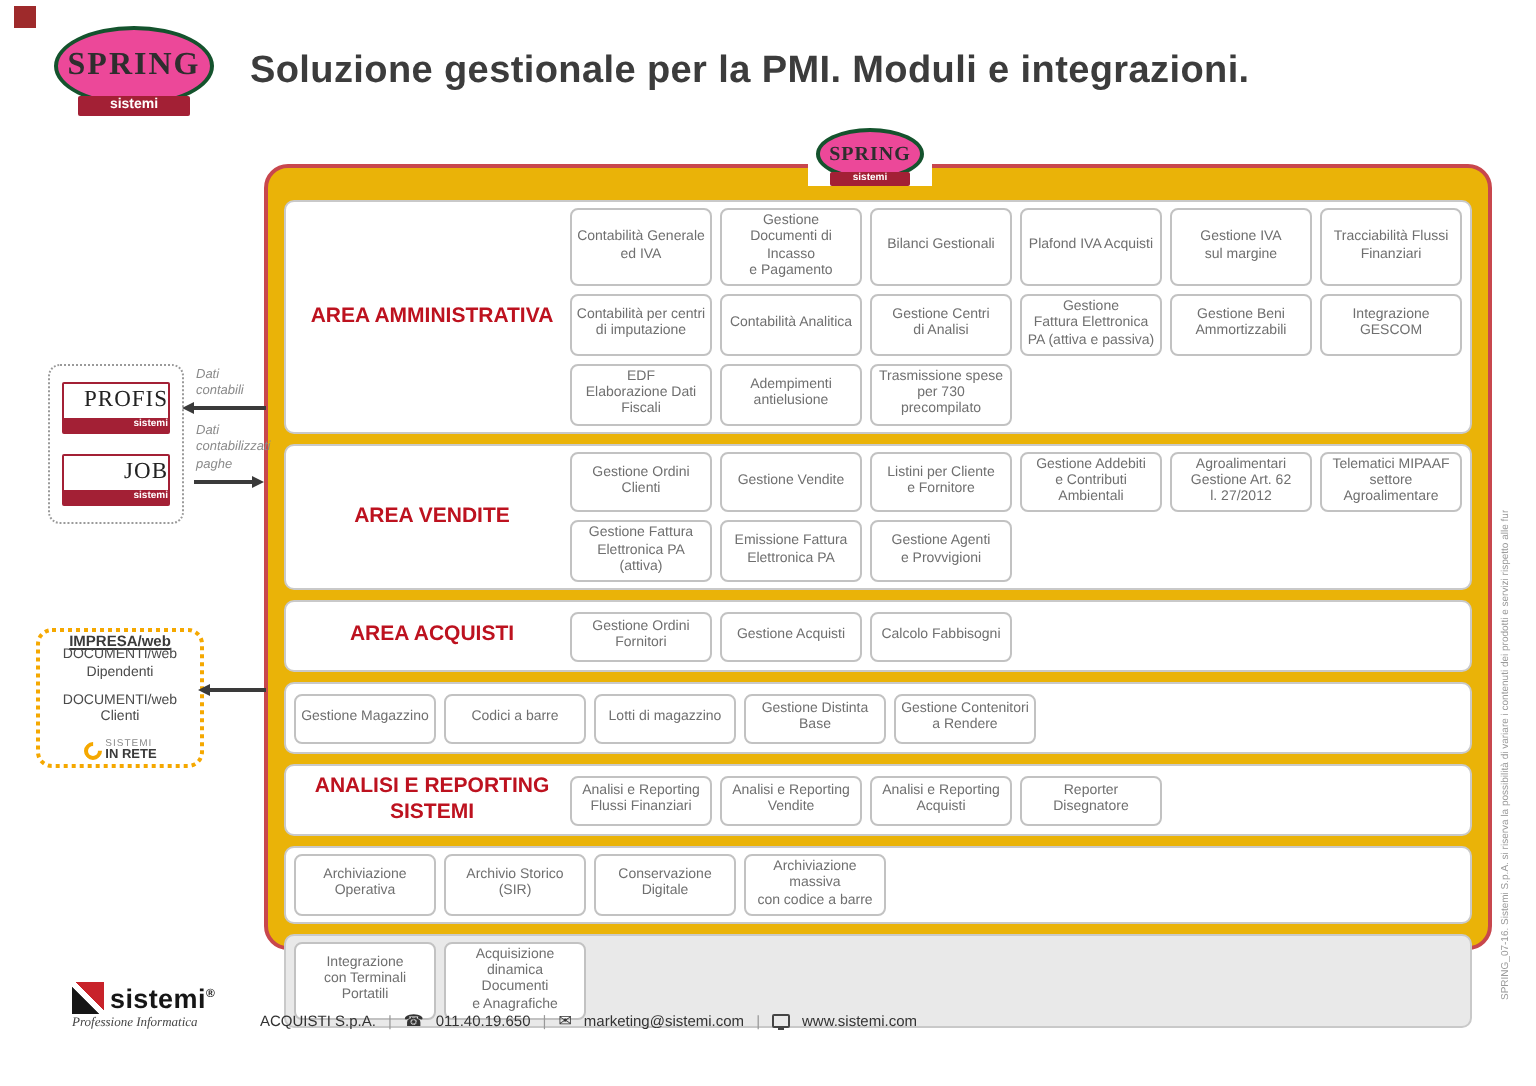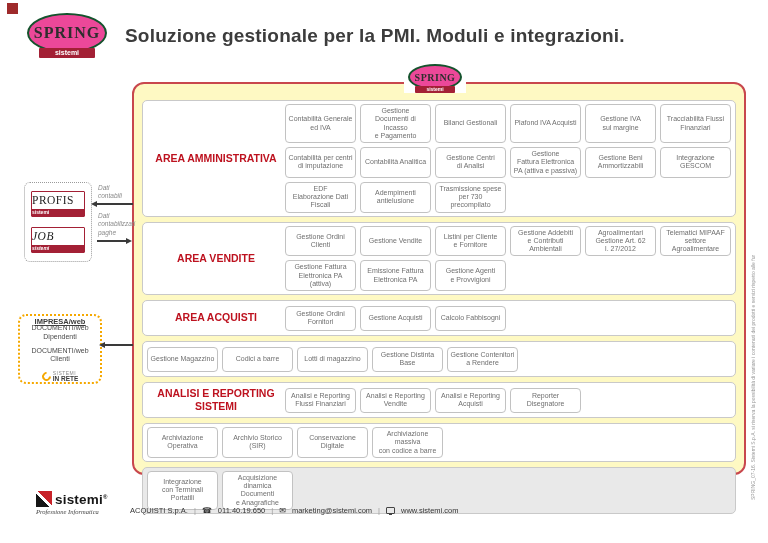--- a/index.html
+++ b/index.html
@@ -33,21 +33,21 @@
   .logo-header .spring-oval{width:80px;height:40px;font-size:16px;letter-spacing:1px;}
   .logo-header .spring-banner{width:56px;font-size:7px;}
   .panel-logo{left:404px;top:64px;width:62px;background:#fff;padding:0 4px;z-index:5;}
   .panel-logo .spring-oval{width:54px;height:26px;font-size:10px;letter-spacing:.5px;}
   .panel-logo .spring-banner{width:40px;font-size:5px;margin-top:-4px;padding:0 0 1px;}
 
   .page-title{left:125px;top:25px;font-size:19px;font-weight:bold;color:var(--text-dark);letter-spacing:.2px;}
 
   
   .panel{
-    left:132px;top:82px;width:614px;height:393px;background:#fef9c3;
+    left:132px;top:82px;width:614px;height:393px;background:#eab308;
     border:2px solid var(--panel-border);border-radius:12px;
     padding:16px 8px 6px 8px;
   }
   .area{
     display:flex;align-items:center;border:1px solid #c9c9c9;border-radius:5px;
     background:#fff;margin-bottom:5px;min-height:36px;padding:3px 4px;
   }
   .area:last-child{background:#e9e9e9;margin-bottom:0;}
   .area-title{
     flex:0 0 138px;width:138px;text-align:center;margin:0;
@@ -57,31 +57,31 @@
   .module{
     width:71px;min-height:25px;border:1px solid #c2c2c2;border-radius:4px;background:#fff;
     display:flex;align-items:center;justify-content:center;text-align:center;padding:2px;
   }
   .module span{font-size:7px;line-height:1.18;color:var(--text-gray);white-space:pre-line;}
 
   
   .dotted-gray{left:24px;top:182px;width:68px;height:80px;border:1px dotted #9a9a9a;border-radius:6px;}
   .mini-logo{
     left:31px;width:54px;height:26px;background:#fff;border:1px solid var(--brand-red);
-    text-align:left;overflow:hidden;border-radius:1px;
+    text-align:right;overflow:hidden;border-radius:1px;
   }
   .mini-logo .mini-name{
     display:block;font-family:"Liberation Serif",serif;font-size:11.5px;color:#222;
     line-height:17px;letter-spacing:.5px;
   }
   .mini-logo .mini-sub{
     display:block;background:var(--brand-red);color:#fff;font-size:5px;font-weight:bold;line-height:7px;
   }
   .profis-logo{top:191px;}
-  .job-logo{top:227px;font-style:italic;}
+  .job-logo{top:227px;}
 
   .flow-label{font-style:italic;font-size:6.5px;color:#8a8a8a;line-height:1.3;}
   .lbl-contabili{left:98px;top:184px;width:40px;}
   .lbl-paghe{left:98px;top:212px;width:40px;}
 
   .arrow-line{height:2px;background:#3a3a3a;}
   .ah{width:0;height:0;border-top:3.5px solid transparent;border-bottom:3.5px solid transparent;}
   .ah-left{border-right:6px solid #3a3a3a;}
   .ah-right{border-left:6px solid #3a3a3a;}
   .arr1-line{left:97px;top:203px;width:36px;}

